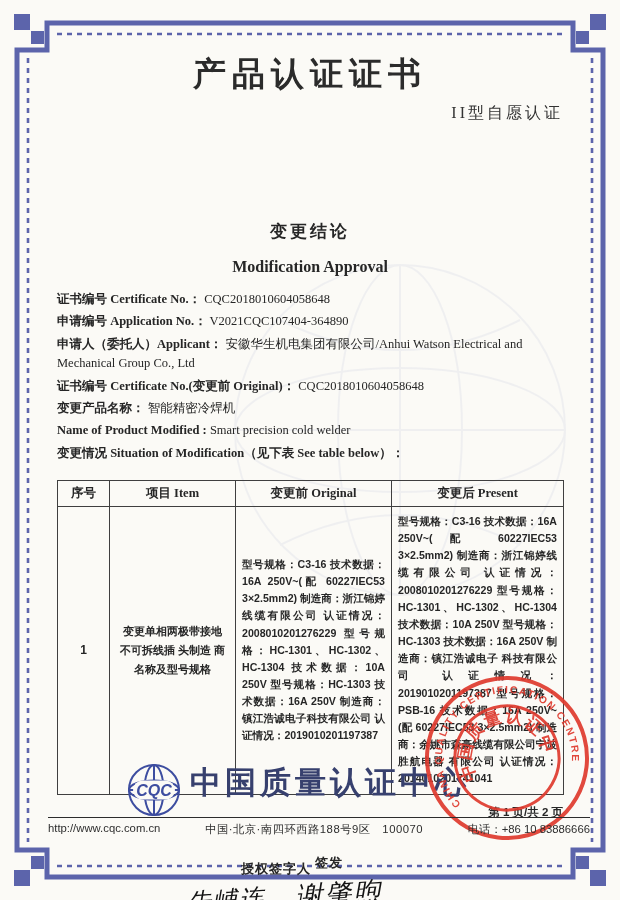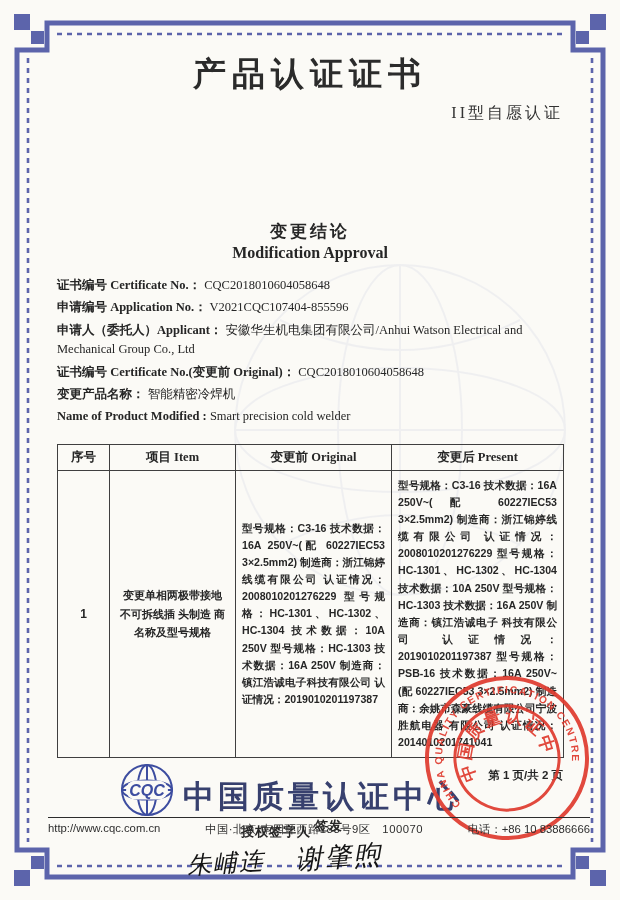--- a/index.html
+++ b/index.html
@@ -8,21 +8,21 @@
     background:#fbfaf6;
     font-family:"Liberation Serif","DejaVu Serif",serif;
     color:#262626;
   }
   .frame-svg{position:absolute;left:0;top:0;pointer-events:none;}
   .content{position:absolute;left:57px;top:0;width:506px;}
   .title{margin-top:52px;text-align:center;font-size:33px;font-weight:700;letter-spacing:6px;color:#2b2b2b;}
   .subtitle{margin-top:6px;text-align:right;font-size:16px;letter-spacing:3px;color:#333;}
   .section-head{margin-top:96px;text-align:center;}
   .section-head .cn{font-size:17px;font-weight:700;letter-spacing:3px;}
-  .section-head .en{font-size:16px;font-weight:700;margin-top:1px;}
+  .section-head .en{font-size:16px;font-weight:700;margin-top:15px;}
   .details{margin-top:14px;font-size:12.5px;line-height:1.55;}
   .detail-row{margin-bottom:3px;}
   .detail-row .lbl{font-weight:700;}
   .detail-row .val{font-weight:400;}
   table.mod{border-collapse:collapse;margin-top:17px;width:506px;table-layout:fixed;}
   table.mod th,table.mod td{border:1.2px solid #3f3f3f;vertical-align:middle;}
   table.mod th{font-size:12.5px;font-weight:700;padding:4px 2px;font-family:"Liberation Serif",serif;}
   td.no-cell{text-align:center;font-size:12px;font-weight:700;font-family:"Liberation Sans",sans-serif;}
   td.item-cell{text-align:center;font-size:11px;font-weight:700;line-height:1.7;padding:4px 8px;
     font-family:"Liberation Sans",sans-serif;}
@@ -31,21 +31,21 @@
   .page-indicator{margin-top:10px;text-align:right;font-size:11.5px;font-weight:700;
     font-family:"Liberation Sans",sans-serif;}
   .sign-block{position:relative;height:120px;margin-top:28px;}
   .sign-label{position:absolute;font-size:13px;font-weight:700;letter-spacing:1px;}
   .sign-label.auth{left:140px;top:12px;margin-left:44px;}
   .sign-label.issue{left:258px;top:6px;}
   .signature{position:absolute;font-size:27px;font-style:italic;color:#141414;
     font-family:"DejaVu Serif",serif;transform:rotate(-4deg);letter-spacing:2px;}
   .signature.auth{left:130px;top:36px;font-size:24px;}
   .signature.issue{left:238px;top:28px;}
-  .org-row{position:absolute;left:119px;top:762px;display:flex;align-items:flex-end;}
+  .org-row{position:absolute;left:126px;top:762px;display:flex;align-items:flex-start;}
   .org-name{font-size:31px;font-weight:700;letter-spacing:4px;color:#37406e;margin-left:8px;
     font-family:"Liberation Sans",sans-serif;}
   .seal{position:absolute;left:412px;top:663px;opacity:.92;}
   .footer{position:absolute;left:48px;top:817px;width:542px;border-top:1.5px solid #2c2c2c;
     padding-top:4px;display:flex;justify-content:space-between;
     font-size:11.3px;color:#2e2e2e;font-family:"Liberation Sans",sans-serif;}
   .footer .addr{letter-spacing:.5px;}
 </style>
 </head>
 <body>
@@ -90,37 +90,41 @@
     <div class="en">Modification Approval</div>
   </div>
 
   <div class="details">
     <div class="detail-row">
       <span class="lbl">证书编号 Certificate No.：</span>
       <span class="val">CQC2018010604058648</span>
     </div>
     <div class="detail-row">
       <span class="lbl">申请编号 Application No.：</span>
-      <span class="val">V2021CQC107404-855596</span>
+      <span class="val">V2021CQC107404-364890</span>
     </div>
     <div class="detail-row">
       <span class="lbl">申请人（委托人）Applicant：</span>
       <span class="val">安徽华生机电集团有限公司/Anhui Watson Electrical and Mechanical Group Co., Ltd</span>
     </div>
     <div class="detail-row">
       <span class="lbl">证书编号 Certificate No.(变更前 Original)：</span>
       <span class="val">CQC2018010604058648</span>
     </div>
     <div class="detail-row">
       <span class="lbl">变更产品名称：</span>
       <span class="val">智能精密冷焊机</span>
     </div>
     <div class="detail-row">
       <span class="lbl">Name of Product Modified :</span>
       <span class="val">Smart precision cold welder</span>
+    </div>
+    <div class="detail-row">
+      <span class="lbl">变更情况 Situation of Modification（见下表 See table below）：</span>
+      <span class="val"></span>
     </div>
   </div>
 
   <table class="mod">
     <colgroup>
         <col style="width:52px">
         <col style="width:126px">
         <col style="width:156px">
         <col style="width:172px">
       </colgroup>

